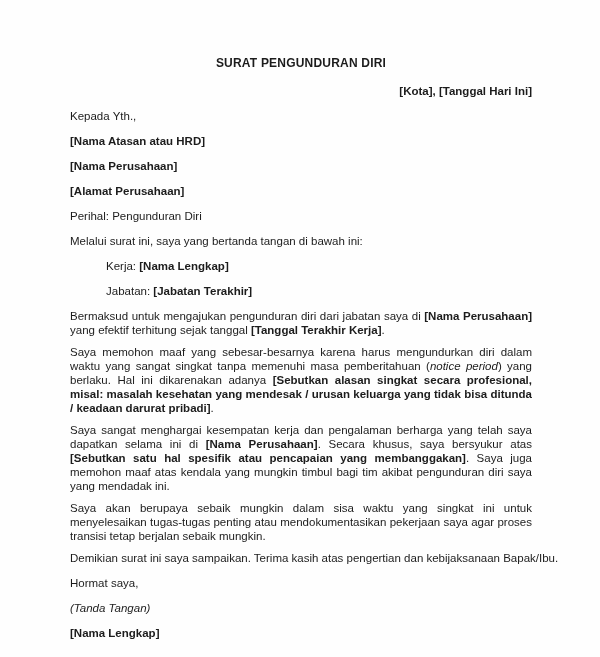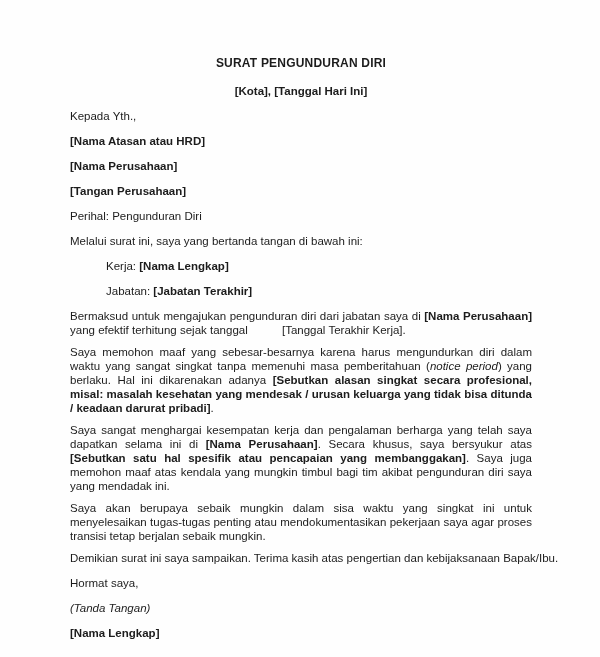--- a/index.html
+++ b/index.html
@@ -18,21 +18,21 @@
   .title {
     margin: 0 0 12px 0;
     font-size: 12px;
     font-weight: bold;
     line-height: 17px;
     text-align: center;
     letter-spacing: 0.2px;
   }
   .date {
     font-weight: bold;
-    text-align: center;
+    text-align: right;
     line-height: 14px;
     margin-bottom: 11px;
     white-space: nowrap;
   }
   .line {
     line-height: 14px;
     margin-bottom: 11px;
     white-space: nowrap;
   }
   .bold   { font-weight: bold; }
@@ -49,36 +49,36 @@
 
 <div class="page">
 
   <h1 class="title">SURAT PENGUNDURAN DIRI</h1>
 
   <div class="date">[Kota], [Tanggal Hari Ini]</div>
 
   <div class="line">Kepada Yth.,</div>
   <div class="line bold">[Nama Atasan atau HRD]</div>
   <div class="line bold">[Nama Perusahaan]</div>
-  <div class="line bold">[Tangan Perusahaan]</div>
+  <div class="line bold">[Alamat Perusahaan]</div>
 
   <div class="line">Perihal: Pengunduran Diri</div>
 
 
   <div class="line">Melalui surat ini, saya yang bertanda tangan di bawah ini:</div>
 
   <div class="line indent">
     <span>Kerja: </span><span class="bold">[Nama Lengkap]</span>
   </div>
 
   <div class="line indent">
     <span>Jabatan: </span><span class="bold">[Jabatan Terakhir]</span>
   </div>
 
-  <p class="para"><span>Bermaksud untuk mengajukan pengunduran diri dari jabatan saya di </span><span style="font-weight: bold;">[Nama Perusahaan]</span><span> yang efektif terhitung sejak tanggal </span><span style="font-weight: normal; margin-left: 31px;">[Tanggal Terakhir Kerja]</span><span>.</span></p>
+  <p class="para"><span>Bermaksud untuk mengajukan pengunduran diri dari jabatan saya di </span><span style="font-weight: bold;">[Nama Perusahaan]</span><span> yang efektif terhitung sejak tanggal </span><span style="font-weight: bold;">[Tanggal Terakhir Kerja]</span><span>.</span></p>
 
   <p class="para"><span>Saya memohon maaf yang sebesar-besarnya karena harus mengundurkan diri dalam waktu yang sangat singkat tanpa memenuhi masa pemberitahuan (</span><span style="font-style: italic;">notice period</span><span>) yang berlaku. Hal ini dikarenakan adanya </span><span style="font-weight: bold;">[Sebutkan alasan singkat secara profesional, misal: masalah kesehatan yang mendesak / urusan keluarga yang tidak bisa ditunda / keadaan darurat pribadi]</span><span>.</span></p>
 
   <p class="para"><span>Saya sangat menghargai kesempatan kerja dan pengalaman berharga yang telah saya dapatkan selama ini di </span><span style="font-weight: bold;">[Nama Perusahaan]</span><span>. Secara khusus, saya bersyukur atas </span><span style="font-weight: bold;">[Sebutkan satu hal spesifik atau pencapaian yang membanggakan]</span><span>. Saya juga memohon maaf atas kendala yang mungkin timbul bagi tim akibat pengunduran diri saya yang mendadak ini.</span></p>
 
   <p class="para"><span>Saya akan berupaya sebaik mungkin dalam sisa waktu yang singkat ini untuk menyelesaikan tugas-tugas penting atau mendokumentasikan pekerjaan saya agar proses transisi tetap berjalan sebaik mungkin.</span></p>
 
   <div class="line">Demikian surat ini saya sampaikan. Terima kasih atas pengertian dan kebijaksanaan Bapak/Ibu.</div>
 
   <div class="line">Hormat saya,</div>

